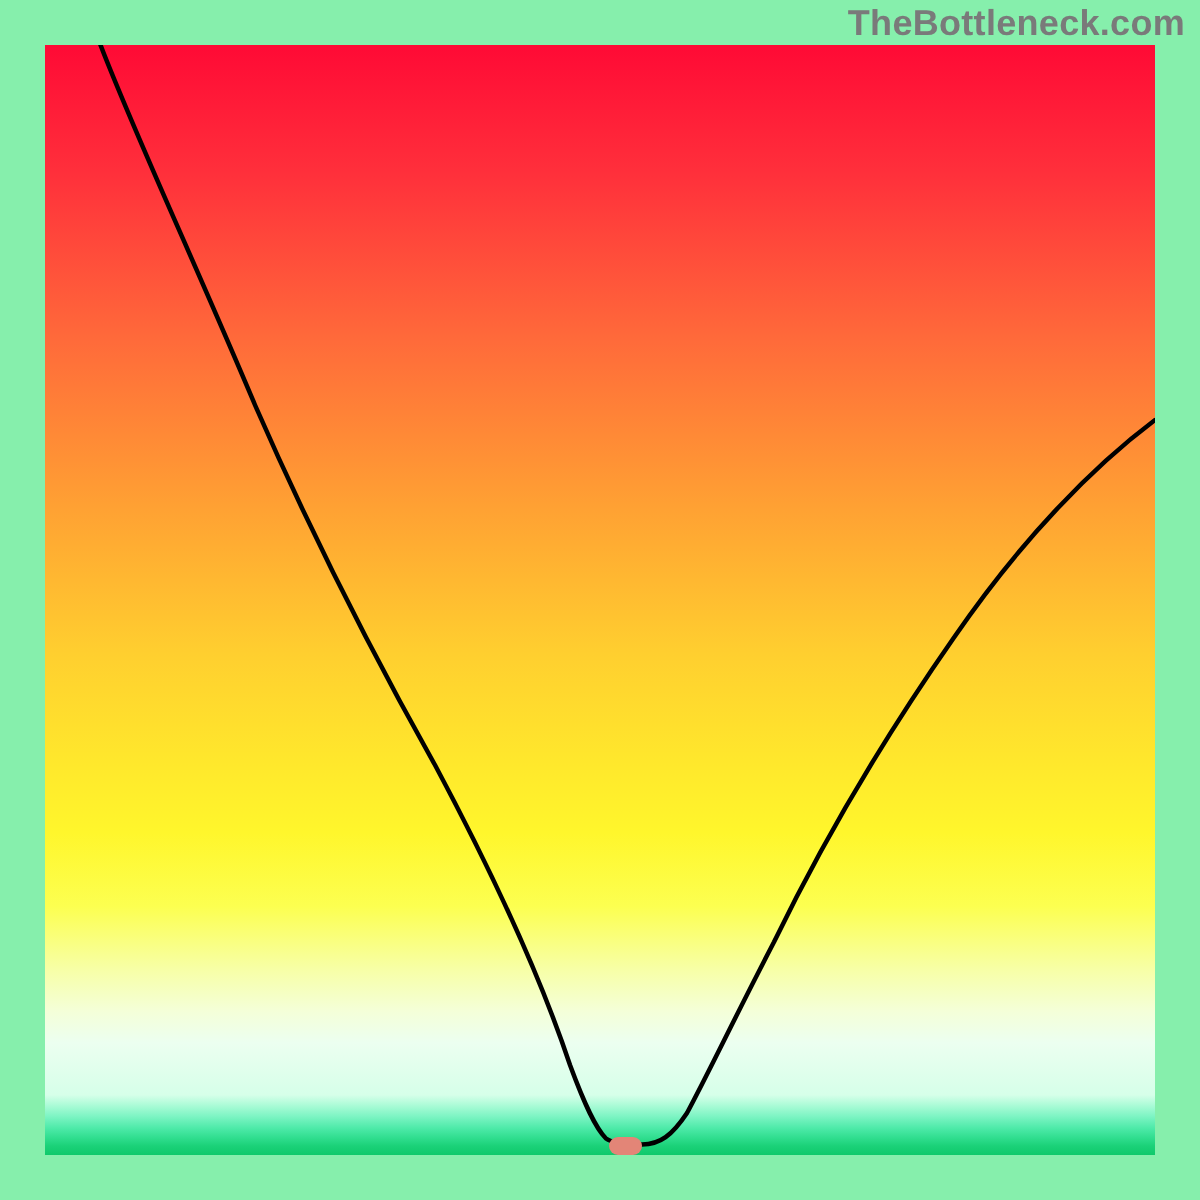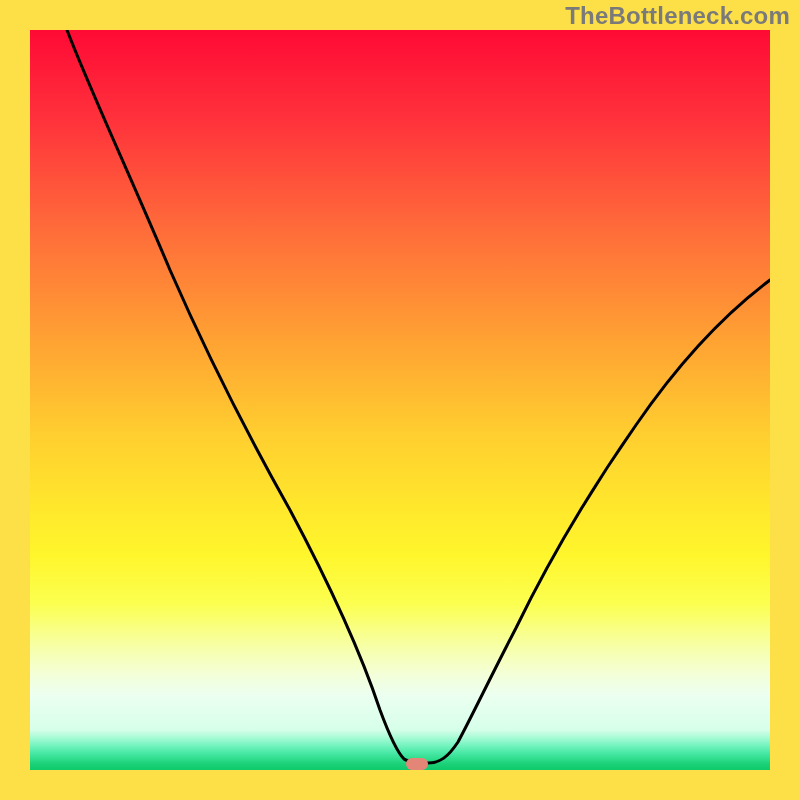--- a/index.html
+++ b/index.html
@@ -7,21 +7,21 @@
     padding: 0;
     width: 800px;
     height: 800px;
     background: #000;
     overflow: hidden;
   }
   .frame {
     position: relative;
     width: 800px;
     height: 800px;
-    background: #fde047;
+    background: #86efac;
   }
   .watermark {
     position: absolute;
     top: 2px;
     right: 10px;
     font-family: Arial, Helvetica, sans-serif;
     font-size: 24px;
     font-weight: bold;
     color: #7a7a7a;
     letter-spacing: 0.2px;

